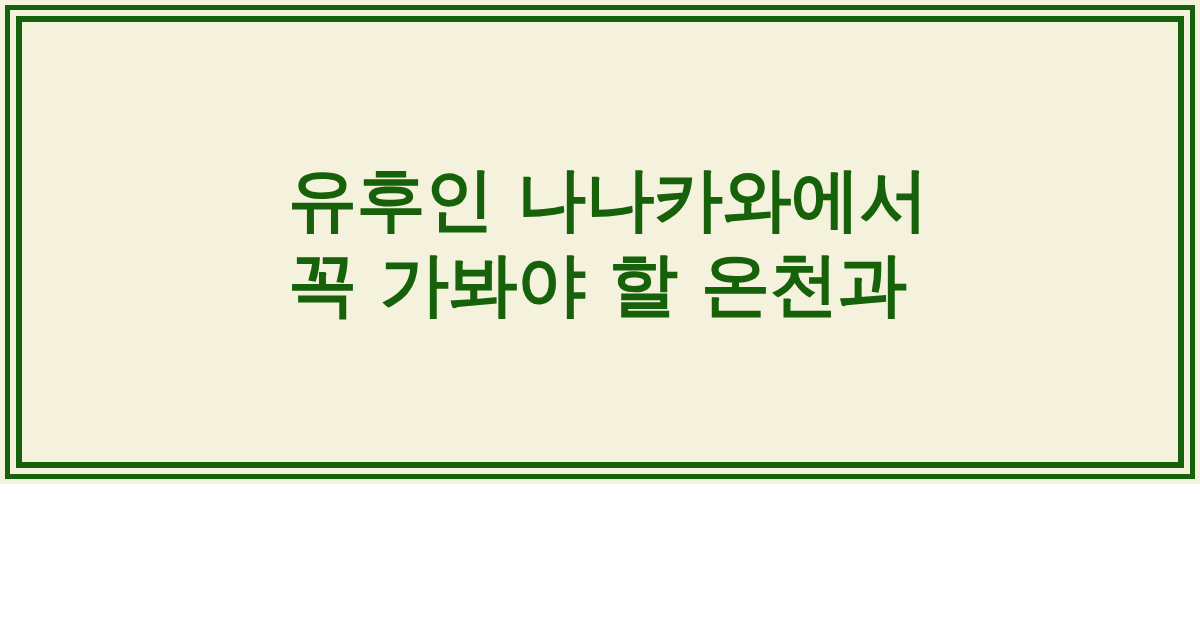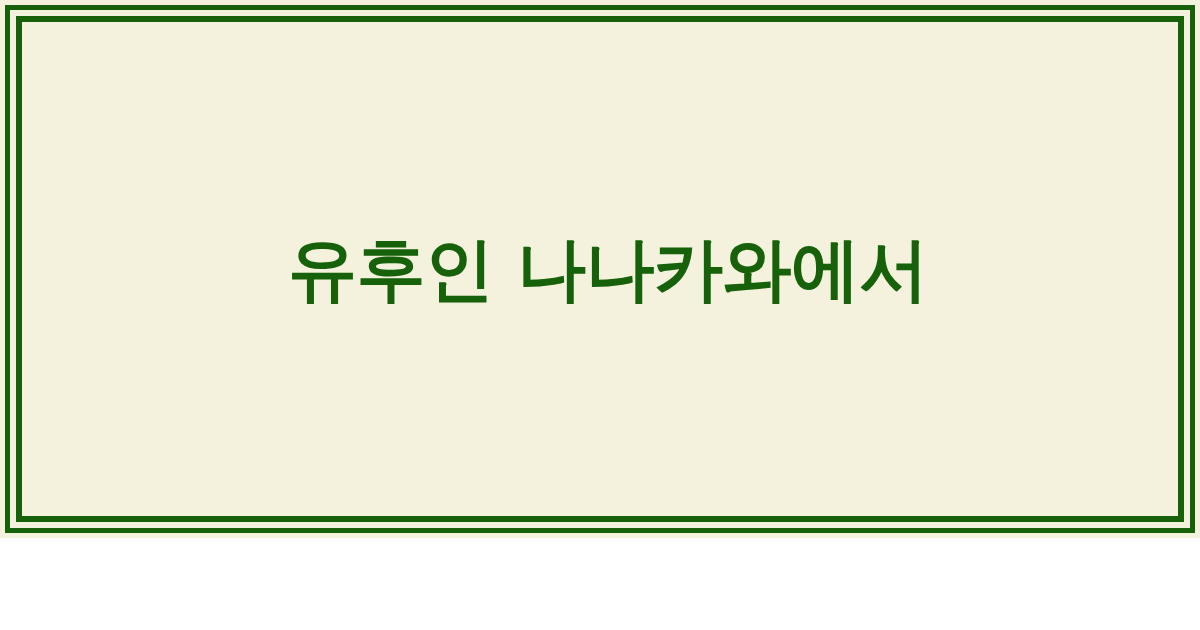--- a/index.html
+++ b/index.html
@@ -13,21 +13,21 @@
     height: 630px;
     overflow: hidden;
     font-family: "DejaVu Sans", "Liberation Sans", sans-serif;
   }
 
   
   .card {
     position: relative;
     box-sizing: border-box;
     width: 1200px;
-    height: 538px;
+    height: 484px;
     background: #f4f2dc;
   }
 
   
   .frame-outer {
     position: absolute;
     box-sizing: border-box;
     left: 5px;
     top: 5px;
     right: 5px;
@@ -83,16 +83,17 @@
 <body>
 
 <div class="card">
 
   <div class="frame-outer"></div>
   <div class="frame-inner"></div>
 
   <div class="content">
     <h1 class="headline">
       <span class="headline-line">유후인 나나카와에서</span>
+      <span class="headline-line">꼭 가봐야 할 온천과</span>
     </h1>
   </div>
 
 </div>
 
 </body></html>

